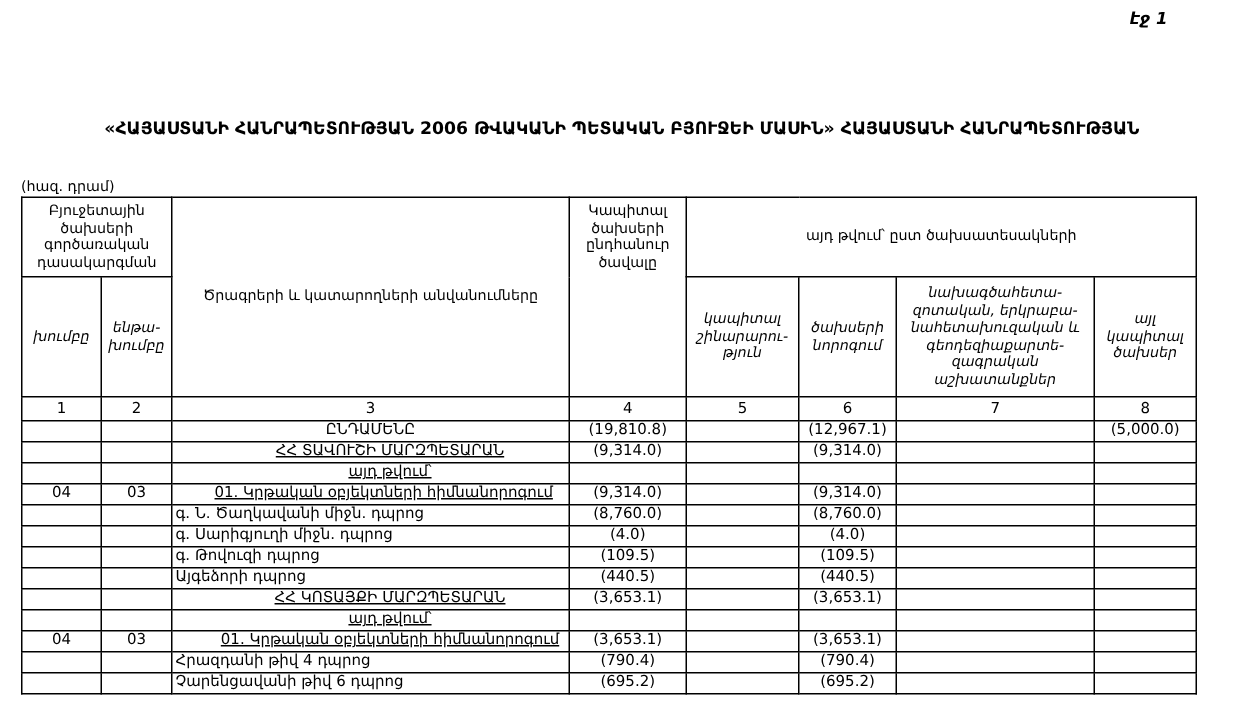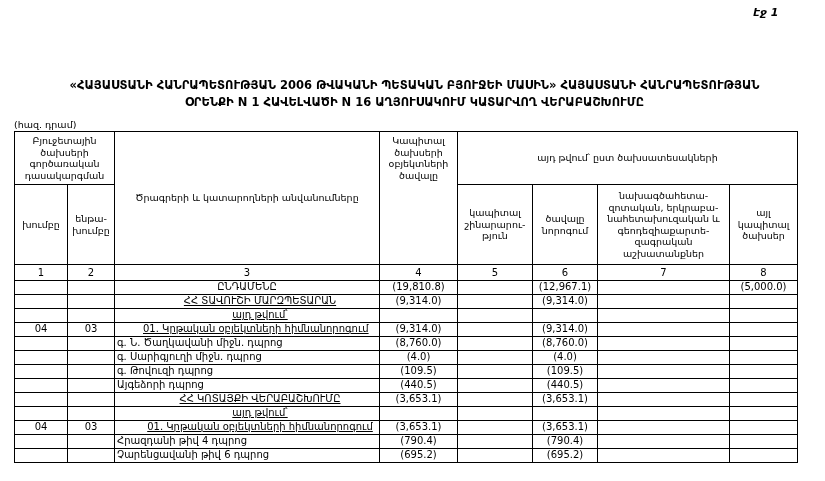--- a/index.html
+++ b/index.html
@@ -27,66 +27,65 @@
     border-collapse:collapse;table-layout:fixed;
   }
   th,td{
     border:1px solid #000;padding:0 2px;overflow:hidden;
     font-weight:normal;
   }
   thead th{
     font-size:9.5px;line-height:11.5px;text-align:center;vertical-align:middle;
   }
   th.h-group{height:52px;}
-  th.h-sub{height:79px;}
+  th.h-sub{height:79px;font-style:italic;}
   th.h-num{height:15px;font-size:10px;}
   th.vtop{vertical-align:top;padding-top:3px;}
   tbody td{
     font-size:10px;height:13px;line-height:12.5px;
     white-space:nowrap;text-align:center;vertical-align:middle;
   }
   tbody td.al{text-align:left;}
   tbody td.ac{text-align:center;}
   tbody td.ul{text-decoration:underline;padding-left:28px;}
 </style>
 </head>
 <body>
 
 <div class="page-num">էջ 1</div>
 
 <div class="doc-title">
   <div>«ՀԱՅԱՍՏԱՆԻ ՀԱՆՐԱՊԵՏՈՒԹՅԱՆ 2006 ԹՎԱԿԱՆԻ ՊԵՏԱԿԱՆ ԲՅՈՒՋԵԻ ՄԱՍԻՆ» ՀԱՅԱՍՏԱՆԻ ՀԱՆՐԱՊԵՏՈՒԹՅԱՆ</div>
-  <div>ՕՐԵՆՔԻ N 1 ՀԱՎԵԼՎԱԾԻ N 16 ԱՂՅՈՒՍԱԿՈՒՄ ԿԱՏԱՐՎՈՂ ՎԵՐԱԲԱՇԽՈՒՄԸ</div>
 </div>
 
 <div class="units">(հազ. դրամ)</div>
 
 <table class="main">
   <colgroup>
     <col style="width:53px">
       <col style="width:47px">
       <col style="width:265px">
       <col style="width:78px">
     <col style="width:75px">
       <col style="width:65px">
       <col style="width:132px">
       <col style="width:68px">
   </colgroup>
   <thead>
     <tr>
       <th class="h-group" colspan="2">Բյուջետային ծախսերի գործառական դասակարգման</th>
       <th rowspan="2">Ծրագրերի և կատարողների անվանումները</th>
-      <th rowspan="2" class="vtop">Կապիտալ ծախսերի օբյեկտների ծավալը</th>
+      <th rowspan="2" class="vtop">Կապիտալ ծախսերի ընդհանուր ծավալը</th>
       <th class="h-group" colspan="4">այդ թվում՝ ըստ ծախսատեսակների</th>
     </tr>
     <tr>
       <th class="h-sub">խումբը</th>
       <th class="h-sub">ենթա-խումբը</th>
       <th class="h-sub">կապիտալ շինարարու-թյուն</th>
-      <th class="h-sub">ծավալը նորոգում</th>
+      <th class="h-sub">ծախսերի նորոգում</th>
       <th class="h-sub">նախագծահետա-զոտական, երկրաբա-նահետախուզական և գեոդեզիաքարտե-զագրական աշխատանքներ</th>
       <th class="h-sub">այլ կապիտալ ծախսեր</th>
     </tr>
     <tr>
       <th class="h-num">1</th>
       <th class="h-num">2</th>
       <th class="h-num">3</th>
       <th class="h-num">4</th>
       <th class="h-num">5</th>
       <th class="h-num">6</th>
@@ -171,21 +170,21 @@
         <td class="al">Այգեձորի դպրոց</td>
         <td class="ac">(440.5)</td>
         <td class="ac"></td>
         <td class="ac">(440.5)</td>
         <td class="ac"></td>
         <td class="ac"></td>
       </tr>
       <tr>
         <td class="ac"></td>
         <td class="ac"></td>
-        <td class="ac ul">ՀՀ ԿՈՏԱՅՔԻ ՎԵՐԱԲԱՇԽՈՒՄԸ</td>
+        <td class="ac ul">ՀՀ ԿՈՏԱՅՔԻ ՄԱՐԶՊԵՏԱՐԱՆ</td>
         <td class="ac">(3,653.1)</td>
         <td class="ac"></td>
         <td class="ac">(3,653.1)</td>
         <td class="ac"></td>
         <td class="ac"></td>
       </tr>
       <tr>
         <td class="ac"></td>
         <td class="ac"></td>
         <td class="ac ul">այդ թվում՝</td>

